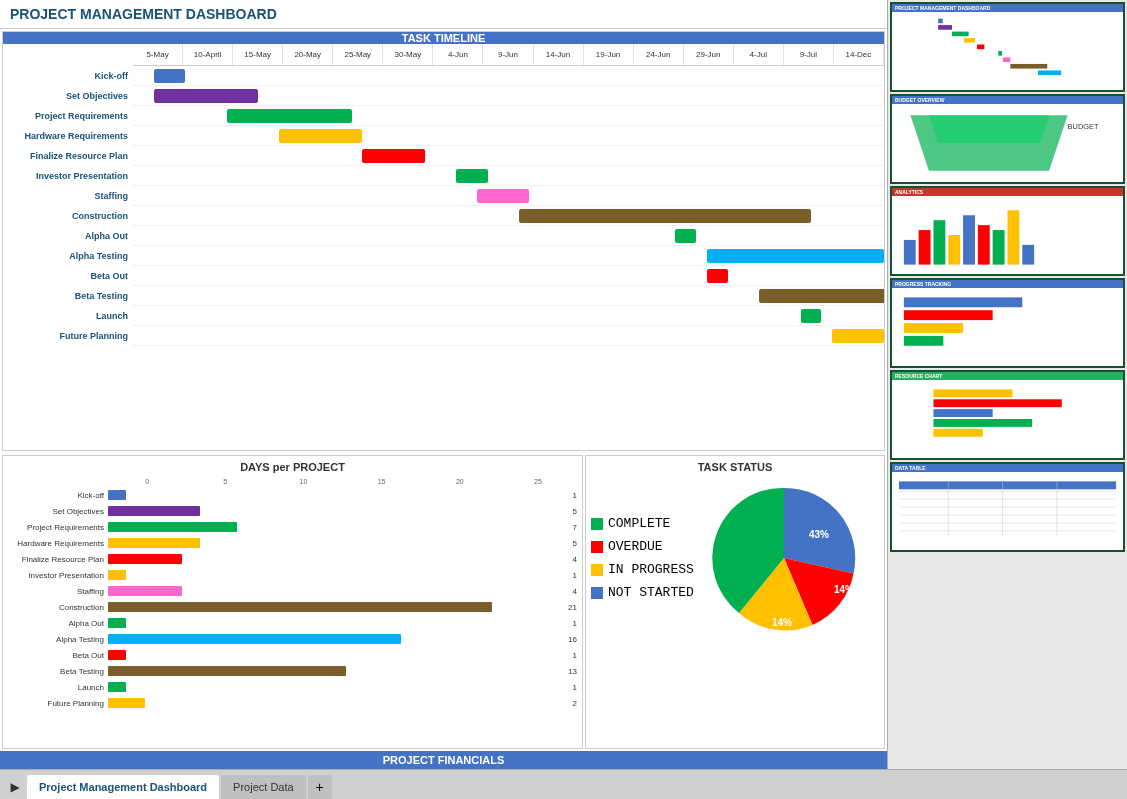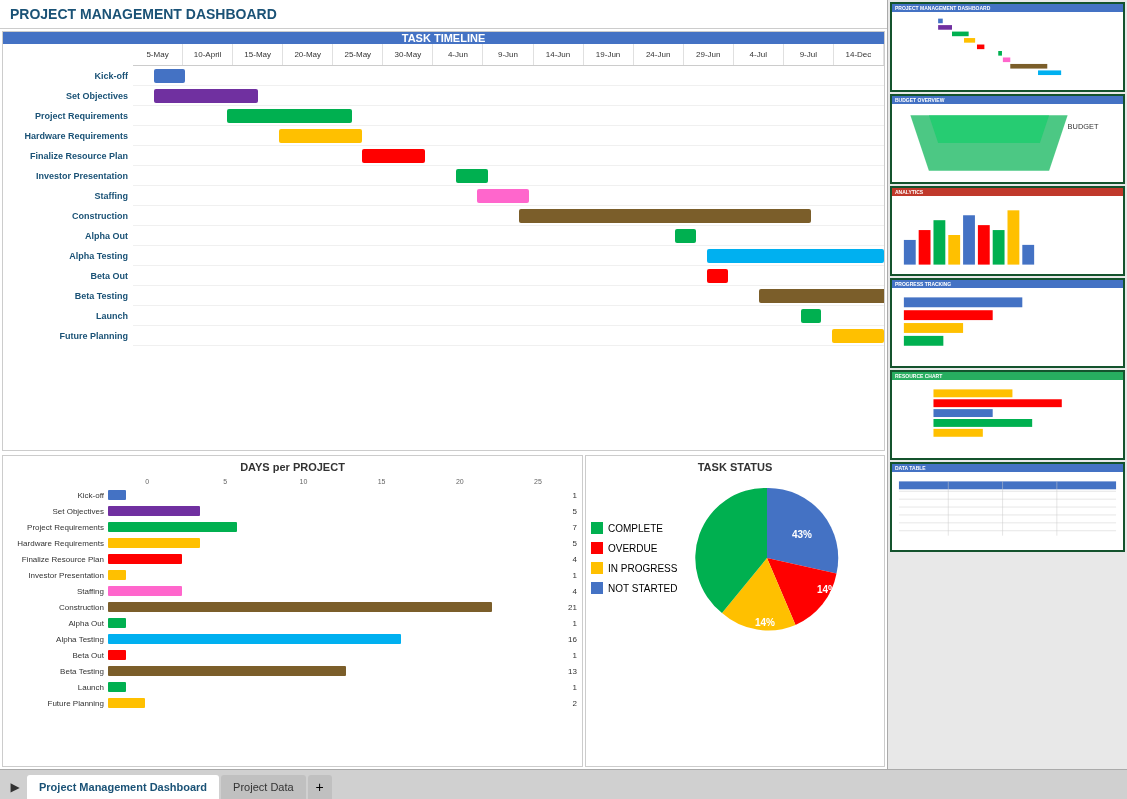--- a/index.html
+++ b/index.html
@@ -222,21 +222,22 @@
       display: flex;
       flex-direction: column;
       gap: 8px;
       margin-right: 10px;
     }
 
     .legend-item {
       display: flex;
       align-items: center;
       gap: 5px;
-      font-size: 10px;
+      font-size: 13px;
+      font-family: Liberation Mono, monospace;
     }
 
     .legend-color {
       width: 12px;
       height: 12px;
       flex-shrink: 0;
     }
 
     .pie-container {
       position: relative;
@@ -600,20 +601,21 @@
                 <text x="105" y="60" font-size="10" fill="white" font-weight="bold">43%</text>
                 <text x="130" y="115" font-size="10" fill="white" font-weight="bold">14%</text>
                 <text x="68" y="148" font-size="10" fill="white" font-weight="bold">14%</text>
               </svg>
             </div>
           </div>
         </div>
 
       </div>
 
+      <div class="project-financials-bar">PROJECT FINANCIALS</div>
 
     </div>
 
     <div class="right-panel">
       <div class="thumbnail-strip">
 
         <div class="thumb">
           <div class="thumb-title-bar blue">
             <span class="thumb-title-text">PROJECT MANAGEMENT DASHBOARD</span>
           </div>

